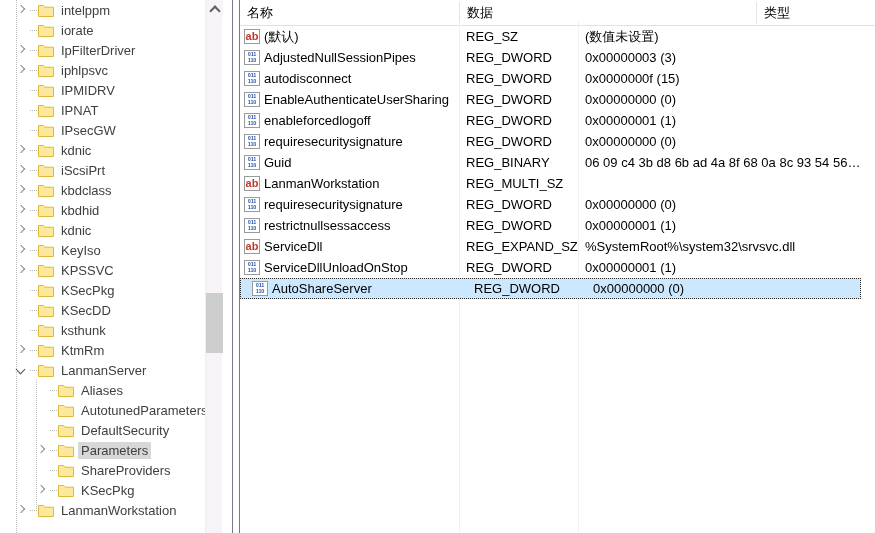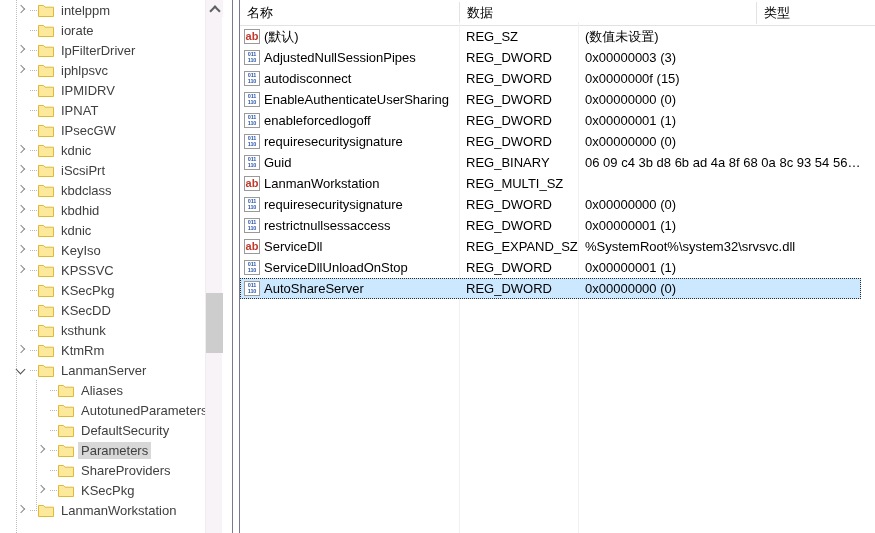--- a/index.html
+++ b/index.html
@@ -188,20 +188,21 @@
     align-items: center;
     font-size: 13px;
     color: #000000;
     white-space: nowrap;
   }
   .lrow.selected {
     background: #cce8ff;
     outline: 1px dotted #2b2b2b;
     outline-offset: -1px;
     width: 621px;
+    padding-left: 8px;
   }
   .c-name {
     flex: 0 0 219px;
     display: flex;
     align-items: center;
     padding-left: 4px;
     overflow: hidden;
   }
   .c-type { flex: 0 0 119px; padding-left: 7px; overflow: hidden; }
   .c-data { flex: 1 1 auto; padding-left: 7px; overflow: hidden; }

